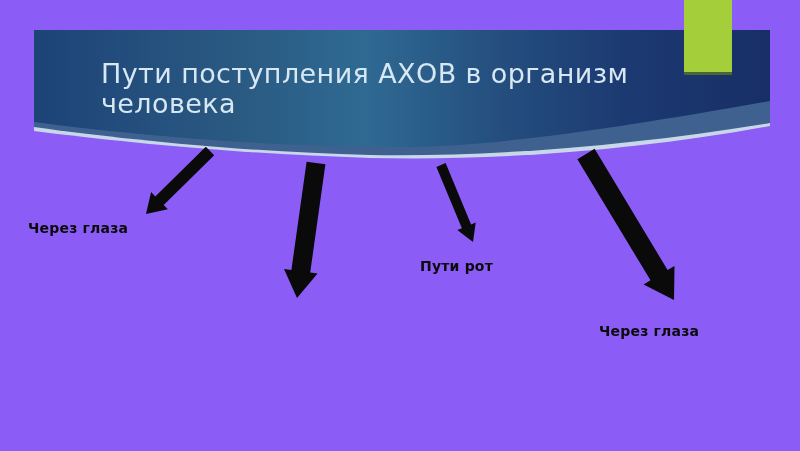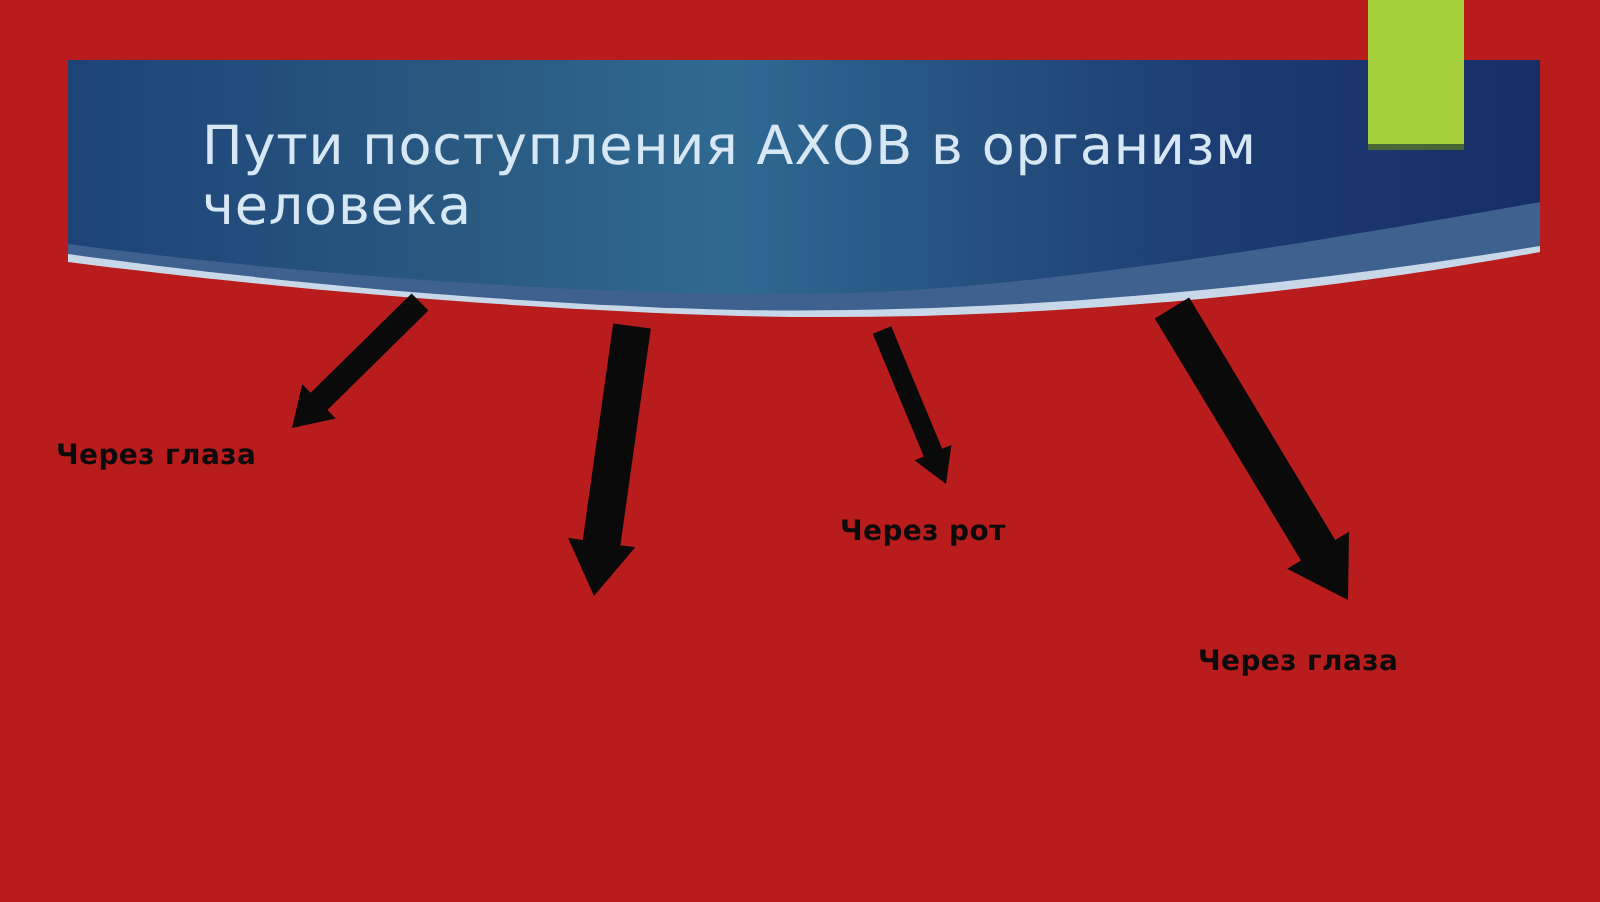--- a/index.html
+++ b/index.html
@@ -1,19 +1,19 @@
 <!DOCTYPE html>
 <html><head>
 <meta charset="utf-8">
 <style>
   html,body{margin:0;padding:0;background:#888;}
   .slide{
     position:relative;
     width:800px;height:451px;
-    background:#b91c1c;
+    background:#8b5cf6;
     overflow:hidden;
     font-family:"DejaVu Sans","Liberation Sans",sans-serif;
   }
   .banner-svg{position:absolute;left:0;top:0;}
   .accent-bar{
     position:absolute;
     left:684px;top:0;width:48px;height:72px;
     border-bottom:3px solid rgba(18,38,52,.62);
     z-index:3;
   }
@@ -72,16 +72,16 @@
   </div>
 
   <svg class="arrows-svg" width="800" height="451" viewBox="0 0 800 451">
     <polygon points="205.8,146.7 155.3,196.4 151.1,192.1 146,214 167.9,209.2 163.7,205.0 214.2,155.3" fill="#0a0a0a"></polygon>
     <polygon points="306.6,161.7 291.4,270.0 284.0,268.9 297,298 317.6,273.6 310.2,272.6 325.4,164.3" fill="#0a0a0a"></polygon>
     <polygon points="436.4,166.9 461.9,228.2 457.3,230.1 473,242 475.7,222.5 471.1,224.4 445.6,163.1" fill="#0a0a0a"></polygon>
     <polygon points="577.4,159.2 650.5,280.3 643.6,284.4 674,300 674.5,265.9 667.6,270.0 594.6,148.8" fill="#0a0a0a"></polygon>
   </svg>
 
   <div class="route-label label-eyes">Через глаза</div>
-  <div class="route-label label-mouth">Через рот</div>
+  <div class="route-label label-mouth">Пути рот</div>
   <div class="route-label label-skin">Через глаза</div>
 
 </div>
 
 </body></html>

